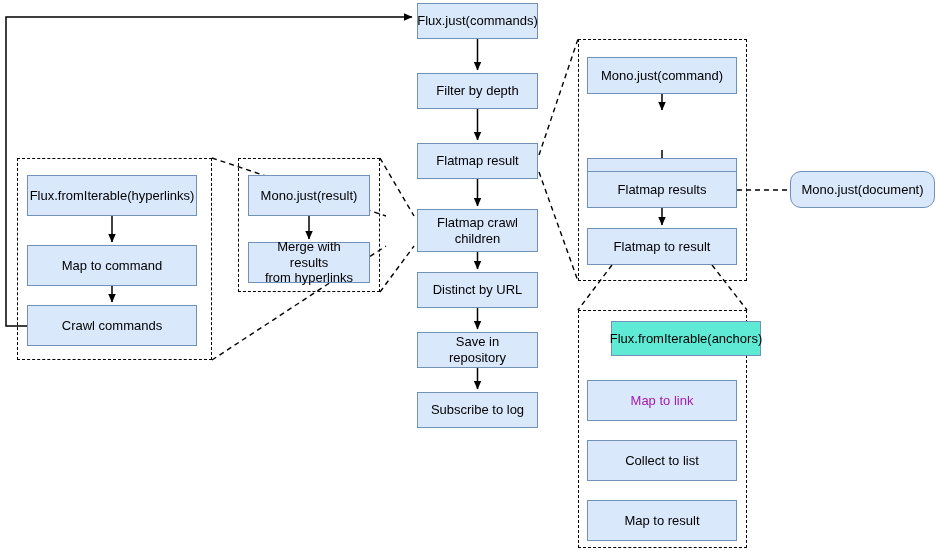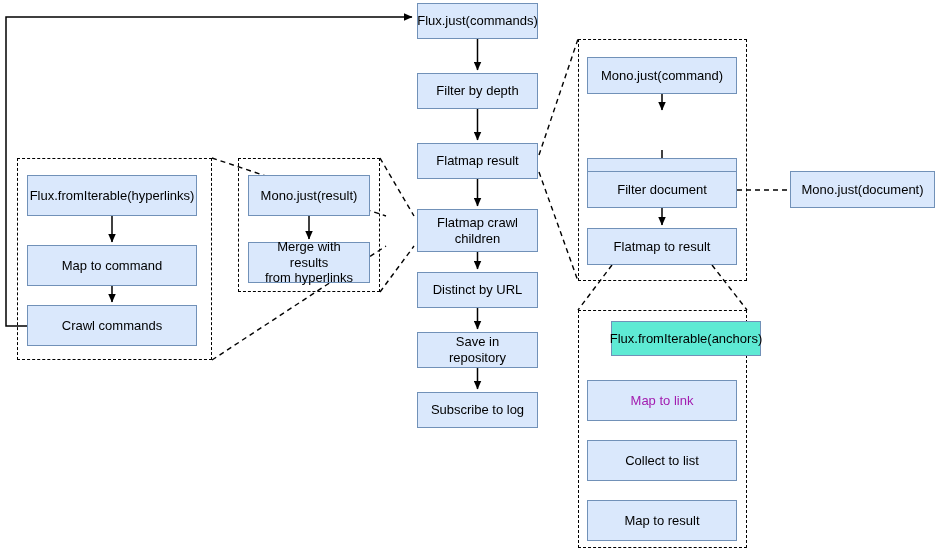--- a/index.html
+++ b/index.html
@@ -100,22 +100,22 @@
       <div class="node" style="left: 417px; top: 332px; width: 121px; height: 36px; background: rgb(218, 232, 252); border-color: rgb(113, 145, 184); color: rgb(0, 0, 0);">Save in repository</div>
       <div class="node" style="left: 417px; top: 392px; width: 121px; height: 36px; background: rgb(218, 232, 252); border-color: rgb(113, 145, 184); color: rgb(0, 0, 0);">Subscribe to log</div>
       <div class="node" style="left: 27px; top: 175px; width: 170px; height: 41px; background: rgb(218, 232, 252); border-color: rgb(113, 145, 184); color: rgb(0, 0, 0);">Flux.fromIterable(hyperlinks)</div>
       <div class="node" style="left: 27px; top: 245px; width: 170px; height: 41px; background: rgb(218, 232, 252); border-color: rgb(113, 145, 184); color: rgb(0, 0, 0);">Map to command</div>
       <div class="node" style="left: 27px; top: 305px; width: 170px; height: 41px; background: rgb(218, 232, 252); border-color: rgb(113, 145, 184); color: rgb(0, 0, 0);">Crawl commands</div>
       <div class="node" style="left: 248px; top: 175px; width: 122px; height: 41px; background: rgb(218, 232, 252); border-color: rgb(113, 145, 184); color: rgb(0, 0, 0);">Mono.just(result)</div>
       <div class="node" style="left: 248px; top: 242px; width: 122px; height: 41px; background: rgb(218, 232, 252); border-color: rgb(113, 145, 184); color: rgb(0, 0, 0);">Merge with results
 from hyperlinks</div>
       <div class="node" style="left: 587px; top: 57px; width: 150px; height: 37px; background: rgb(218, 232, 252); border-color: rgb(113, 145, 184); color: rgb(0, 0, 0);">Mono.just(command)</div>
       <div class="node" style="left: 587px; top: 113px; width: 150px; height: 37px; background: rgb(218, 232, 252); border-color: rgb(113, 145, 184); color: rgb(0, 0, 0); margin-top: 45px;">Map to seed</div>
-      <div class="node" style="left: 587px; top: 171px; width: 150px; height: 37px; background: rgb(218, 232, 252); border-color: rgb(113, 145, 184); color: rgb(0, 0, 0);">Filter document</div>
+      <div class="node" style="left: 587px; top: 171px; width: 150px; height: 37px; background: rgb(218, 232, 252); border-color: rgb(113, 145, 184); color: rgb(0, 0, 0);">Flatmap results</div>
       <div class="node" style="left: 587px; top: 228px; width: 150px; height: 37px; background: rgb(218, 232, 252); border-color: rgb(113, 145, 184); color: rgb(0, 0, 0);">Flatmap to result</div>
-      <div class="node" style="left: 790px; top: 171px; width: 145px; height: 37px; background: rgb(218, 232, 252); border-color: rgb(113, 145, 184); color: rgb(0, 0, 0);">Mono.just(document)</div>
+      <div class="node" style="left: 790px; top: 171px; width: 145px; height: 37px; background: rgb(218, 232, 252); border-color: rgb(113, 145, 184); color: rgb(0, 0, 0); border-radius: 11px;">Mono.just(document)</div>
       <div class="node" style="left: 587px; top: 321px; width: 150px; height: 35px; background: #5eead4; border-color: rgb(113, 145, 184); color: rgb(0, 0, 0); margin-left: 24px;">Flux.fromIterable(anchors)</div>
       <div class="node" style="left: 587px; top: 380px; width: 150px; height: 41px; background: rgb(218, 232, 252); border-color: rgb(113, 145, 184); color: #a21caf;">Map to link</div>
       <div class="node" style="left: 587px; top: 440px; width: 150px; height: 41px; background: rgb(218, 232, 252); border-color: rgb(113, 145, 184); color: rgb(0, 0, 0);">Collect to list</div>
       <div class="node" style="left: 587px; top: 500px; width: 150px; height: 41px; background: rgb(218, 232, 252); border-color: rgb(113, 145, 184); color: rgb(0, 0, 0);">Map to result</div>
     </div>
 
 </div>
 
 </body></html>

